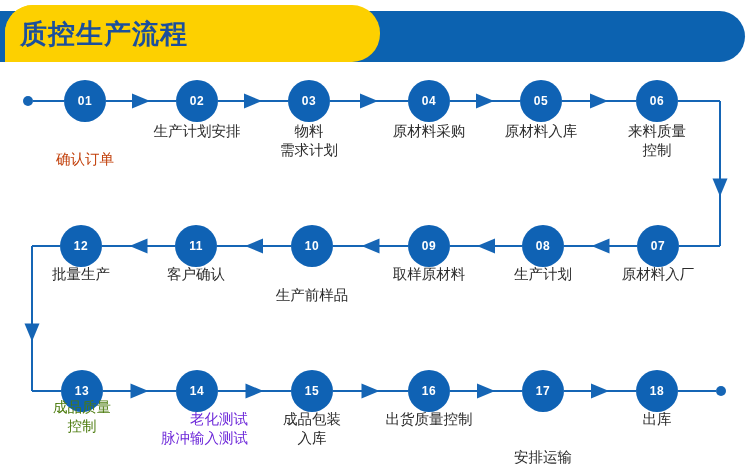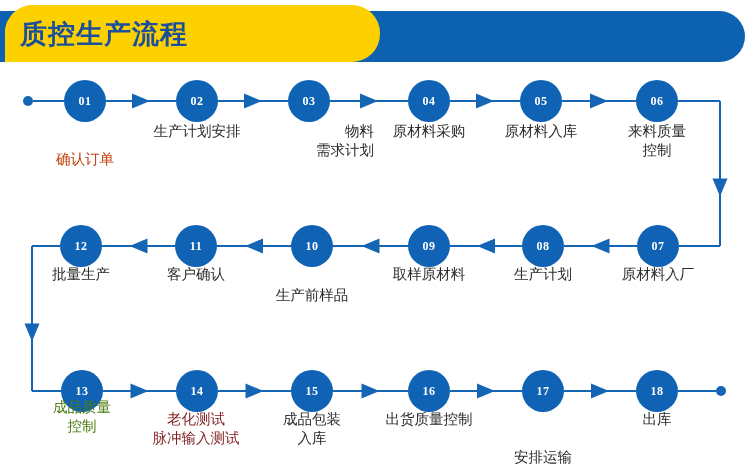--- a/index.html
+++ b/index.html
@@ -11,21 +11,20 @@
     height: 472px;
     background: #ffffff;
     font-family: "Liberation Sans", "DejaVu Sans", sans-serif;
     overflow: hidden;
   }
 
   #page {
     position: relative;
     width: 750px;
     height: 420px;
-    font-family: Liberation Serif, serif;
   }
 
   
   .header-blue {
     position: absolute;
     left: 0px;
     top: 11px;
     width: 745px;
     height: 51px;
     background: #0c62b0;
@@ -156,21 +155,21 @@
       <line x1="678" y1="391" x2="716" y2="391" stroke="#1565b5" stroke-width="2"></line>
       <circle cx="721" cy="391" r="5" fill="#1565b5"></circle>
     </svg>
 
   <div id="nodes-layer">
       <div class="node" style="left: 85px; top: 101px; background: rgb(15, 98, 180);">01</div>
       <div class="label" style="left: 85px; top: 122px; color: #c2410c; margin-top: 28px;">确认订单</div>
       <div class="node" style="left: 197px; top: 101px; background: rgb(15, 98, 180);">02</div>
       <div class="label" style="left: 197px; top: 122px; color: rgb(43, 43, 43);">生产计划安排</div>
       <div class="node" style="left: 309px; top: 101px; background: rgb(15, 98, 180);">03</div>
-      <div class="label" style="left: 309px; top: 122px; color: rgb(43, 43, 43); text-align: right;">物料
+      <div class="label" style="left: 309px; top: 122px; color: rgb(43, 43, 43);">物料
 需求计划</div>
       <div class="node" style="left: 429px; top: 101px; background: rgb(15, 98, 180);">04</div>
       <div class="label" style="left: 429px; top: 122px; color: rgb(43, 43, 43);">原材料采购</div>
       <div class="node" style="left: 541px; top: 101px; background: rgb(15, 98, 180);">05</div>
       <div class="label" style="left: 541px; top: 122px; color: rgb(43, 43, 43);">原材料入库</div>
       <div class="node" style="left: 657px; top: 101px; background: rgb(15, 98, 180);">06</div>
       <div class="label" style="left: 657px; top: 122px; color: rgb(43, 43, 43);">来料质量
 控制</div>
       <div class="node" style="left: 81px; top: 246px; background: rgb(15, 98, 180);">12</div>
       <div class="label" style="left: 81px; top: 265px; color: rgb(43, 43, 43);">批量生产</div>
@@ -181,21 +180,21 @@
       <div class="node" style="left: 429px; top: 246px; background: rgb(15, 98, 180);">09</div>
       <div class="label" style="left: 429px; top: 265px; color: rgb(43, 43, 43); text-align: center;">取样原材料</div>
       <div class="node" style="left: 543px; top: 246px; background: rgb(15, 98, 180);">08</div>
       <div class="label" style="left: 543px; top: 265px; color: rgb(43, 43, 43);">生产计划</div>
       <div class="node" style="left: 658px; top: 246px; background: rgb(15, 98, 180);">07</div>
       <div class="label" style="left: 658px; top: 265px; color: rgb(43, 43, 43);">原材料入厂</div>
       <div class="node" style="left: 82px; top: 391px; background: rgb(15, 98, 180);">13</div>
       <div class="label" style="left: 82px; top: 398px; color: #4d7c0f;">成品质量
 控制</div>
       <div class="node" style="left: 197px; top: 391px; background: rgb(15, 98, 180);">14</div>
-      <div class="label" style="left: 196px; top: 410px; color: #7f1d1d;">老化测试
+      <div class="label" style="left: 183px; top: 410px; color: #6d28d9; text-align: right;">老化测试
 脉冲输入测试</div>
       <div class="node" style="left: 312px; top: 391px; background: rgb(15, 98, 180);">15</div>
       <div class="label" style="left: 312px; top: 410px; color: rgb(43, 43, 43);">成品包装
 入库</div>
       <div class="node" style="left: 429px; top: 391px; background: rgb(15, 98, 180);">16</div>
       <div class="label" style="left: 429px; top: 410px; color: rgb(43, 43, 43);">出货质量控制</div>
       <div class="node" style="left: 543px; top: 391px; background: rgb(15, 98, 180);">17</div>
       <div class="label" style="left: 543px; top: 410px; color: rgb(43, 43, 43); margin-top: 38px;">安排运输</div>
       <div class="node" style="left: 657px; top: 391px; background: rgb(15, 98, 180);">18</div>
       <div class="label" style="left: 657px; top: 410px; color: rgb(43, 43, 43);">出库</div>

